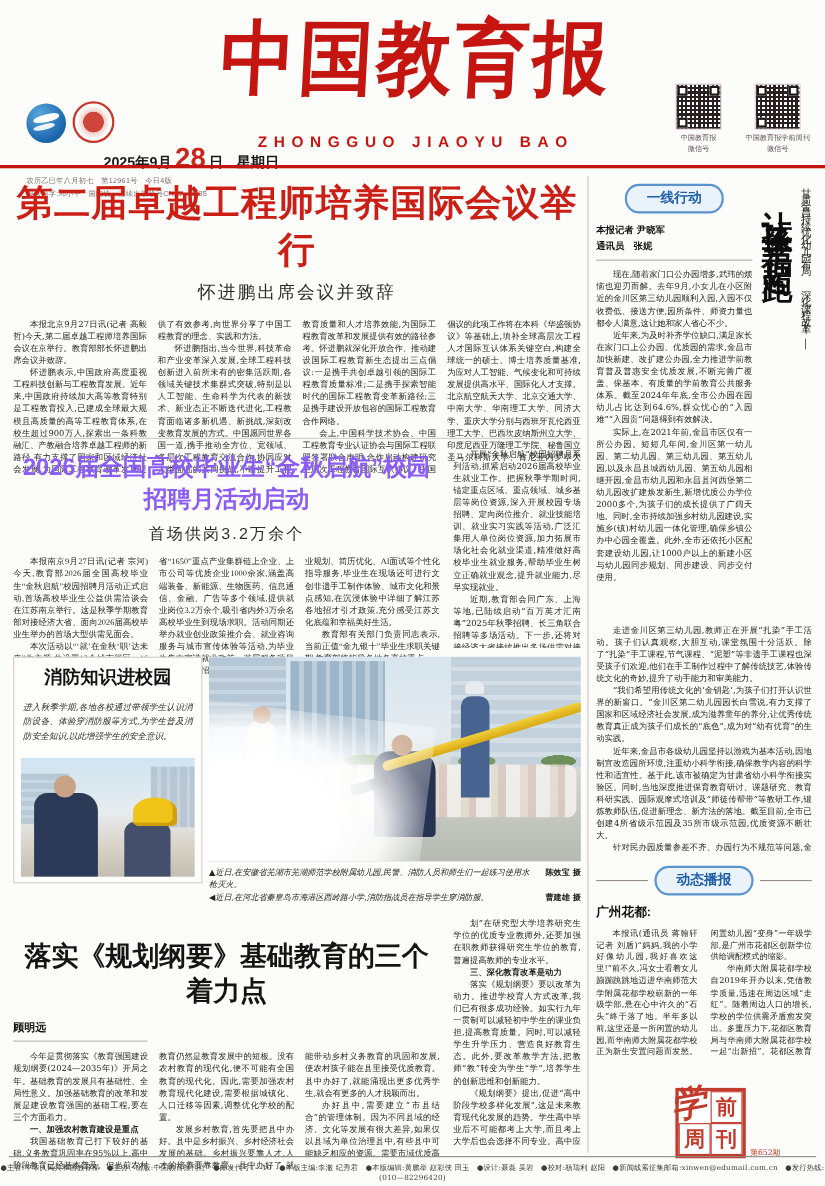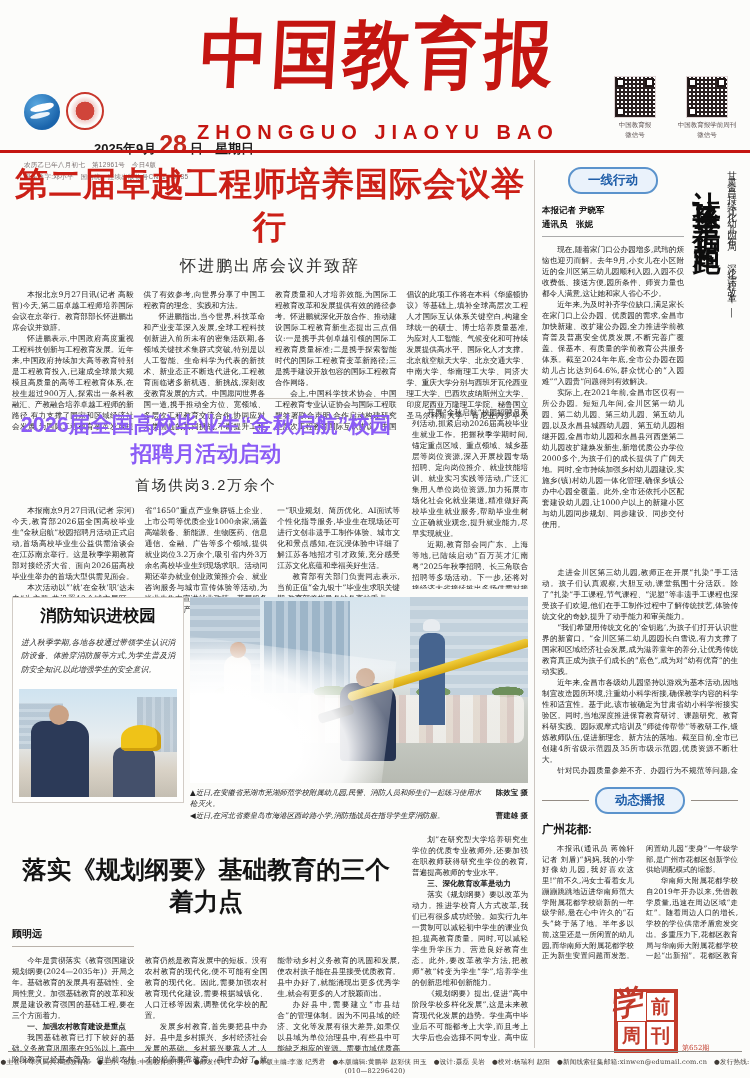--- a/index.html
+++ b/index.html
@@ -17,21 +17,21 @@
             background:radial-gradient(circle at 50% 50%,#d0453a 38%,rgba(208,69,58,.25) 40%,transparent 62%);}
   .dateblock{position:absolute;left:24px;top:132px;width:230px;font-family:"Liberation Sans",sans-serif;}
   .dateline{font-size:13px;font-weight:bold;color:#1a1a1a;display:flex;align-items:baseline;gap:2px;justify-content:flex-end;}
   .daynum{font-size:25px;color:#c6281c;line-height:1;margin:0 1px;}
   .weekday{margin-left:10px;}
   .meta{font-size:6.5px;color:#7a6f6f;margin-top:3px;letter-spacing:.3px;}
   .paper-title{position:absolute;left:178px;top:4px;width:400px;text-align:center;
                font-size:68px;font-weight:bold;color:#c41511;letter-spacing:3px;
                font-family:"DejaVu Serif",serif;transform:skewX(-3deg) scaleY(1.08);line-height:1.45;}
   .paper-pinyin{position:absolute;left:178px;top:121px;width:400px;text-align:center;
-                font-family:"Liberation Sans",sans-serif;font-weight:bold;font-size:20px;
+                font-family:"Liberation Sans",sans-serif;font-weight:bold;font-size:14px;
                 letter-spacing:6px;color:#c41511;}
   .qr{position:absolute;top:76px;width:62px;text-align:center;}
   .qr1{left:604px;} .qr2{left:676px;}
   .qrbox{position:relative;width:40px;height:40px;margin:0 auto;border:1px solid #e0d5d5;
          background:repeating-linear-gradient(0deg,#2a2020 0 2px,transparent 2px 4px),
                     repeating-linear-gradient(90deg,#2a2020 0 2px,#fff 2px 4px);}
   .qrbox b{position:absolute;width:9px;height:9px;background:#fff;border:2px solid #201717;box-sizing:border-box;}
   .qrbox b.c1{left:1px;top:1px;} .qrbox b.c2{right:1px;top:1px;} .qrbox b.c3{left:1px;bottom:1px;}
   .qrlabel{font-size:6.5px;color:#5a4f4f;margin-top:3px;white-space:pre-line;line-height:1.5;}
   .red-rule{position:absolute;left:0;top:150px;width:750px;height:3px;background:#c41511;}
@@ -53,21 +53,21 @@
   .art1 .bodytext{margin-top:12px;}
   .hr1{position:absolute;left:12px;top:398px;width:516px;height:1px;background:#cfcac4;}
 
   
   .art2{position:absolute;left:12px;top:403px;width:516px;height:190px;}
   .art2-left{width:388px;}
   .art2-left h2{margin:8px 0 0;text-align:center;font-family:"Liberation Sans",sans-serif;
                 font-size:21.5px;font-weight:bold;color:#8b5cf6;line-height:1.35;}
   .art2-left .subhead2{margin-top:7px;text-align:center;font-family:"Liberation Sans",sans-serif;
                        font-size:14.5px;color:#2b2b2b;letter-spacing:2px;}
-  .art2-left .bodytext{margin-top:10px;height:112px;}
+  .art2-left .bodytext{margin-top:10px;height:112px;font-family:Liberation Serif, serif;}
   .art2-right{position:absolute;right:0;top:4px;width:116px;height:182px;overflow:hidden;}
 
   
   .photos{position:absolute;left:12px;top:597px;width:516px;height:228px;}
   .fire-card{position:absolute;left:0;top:0;width:172px;height:206px;border:1px solid #d2ccc6;
              box-sizing:border-box;padding:5px 6px;background:#fefefd;}
   .fire-title{text-align:center;font-family:"Liberation Sans",sans-serif;font-weight:bold;
               font-size:16.5px;color:#111;margin-top:2px;}
   .fire-intro{margin:9px 2px 0;font-size:7.8px;line-height:1.7;font-style:italic;color:#2a2a2a;
               text-align:justify;}

